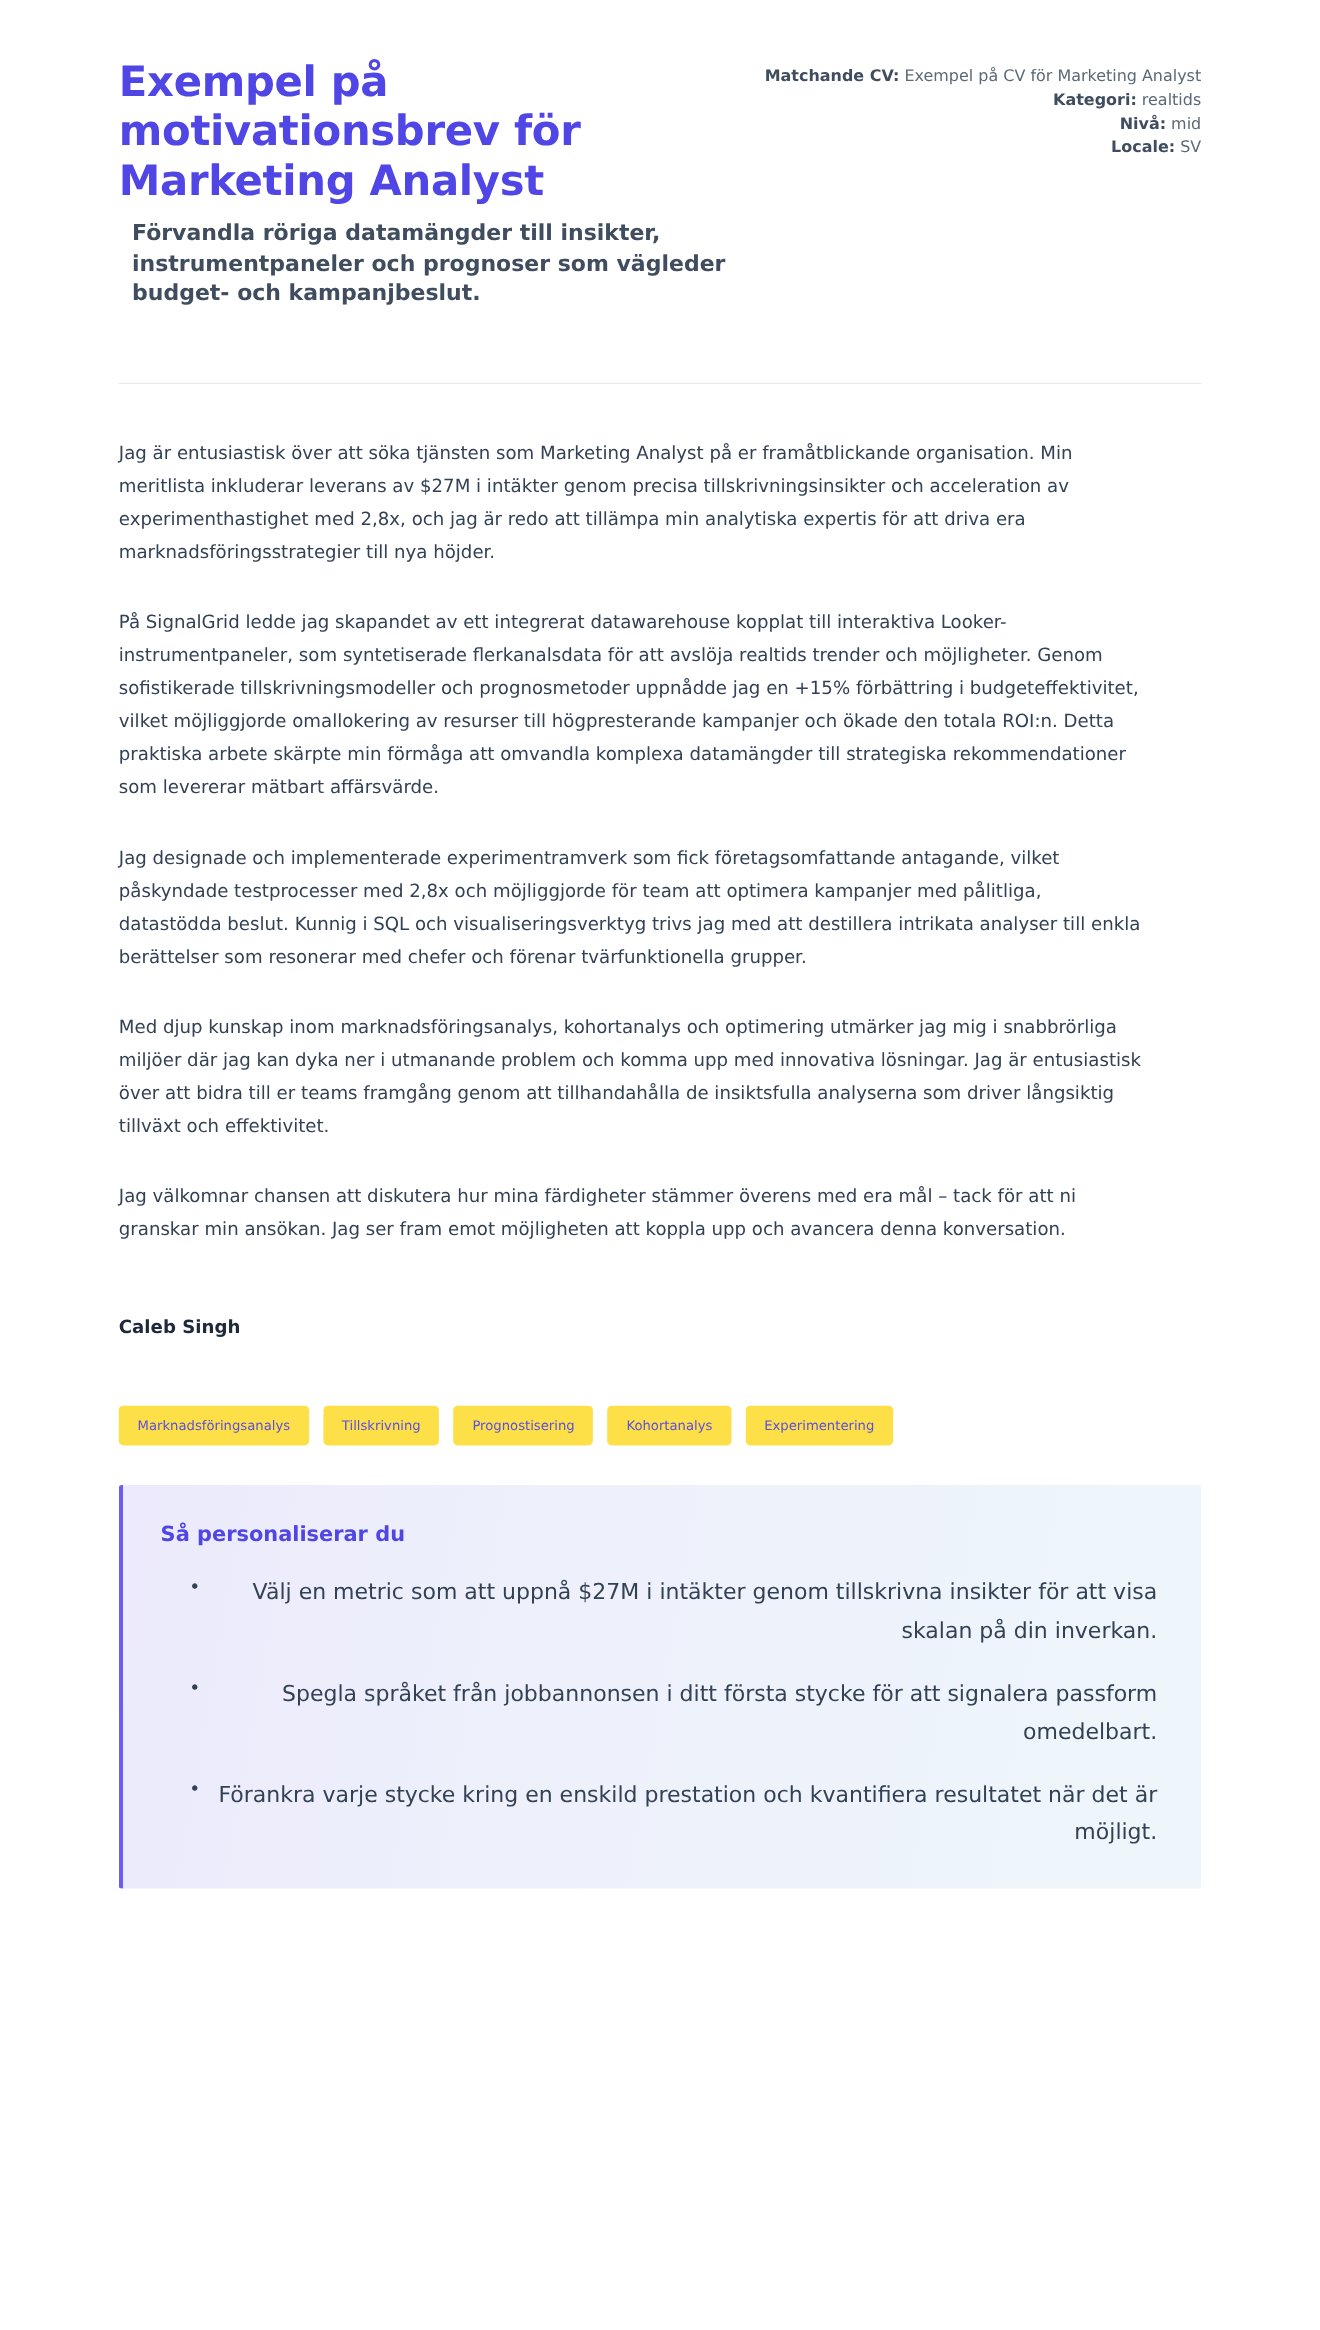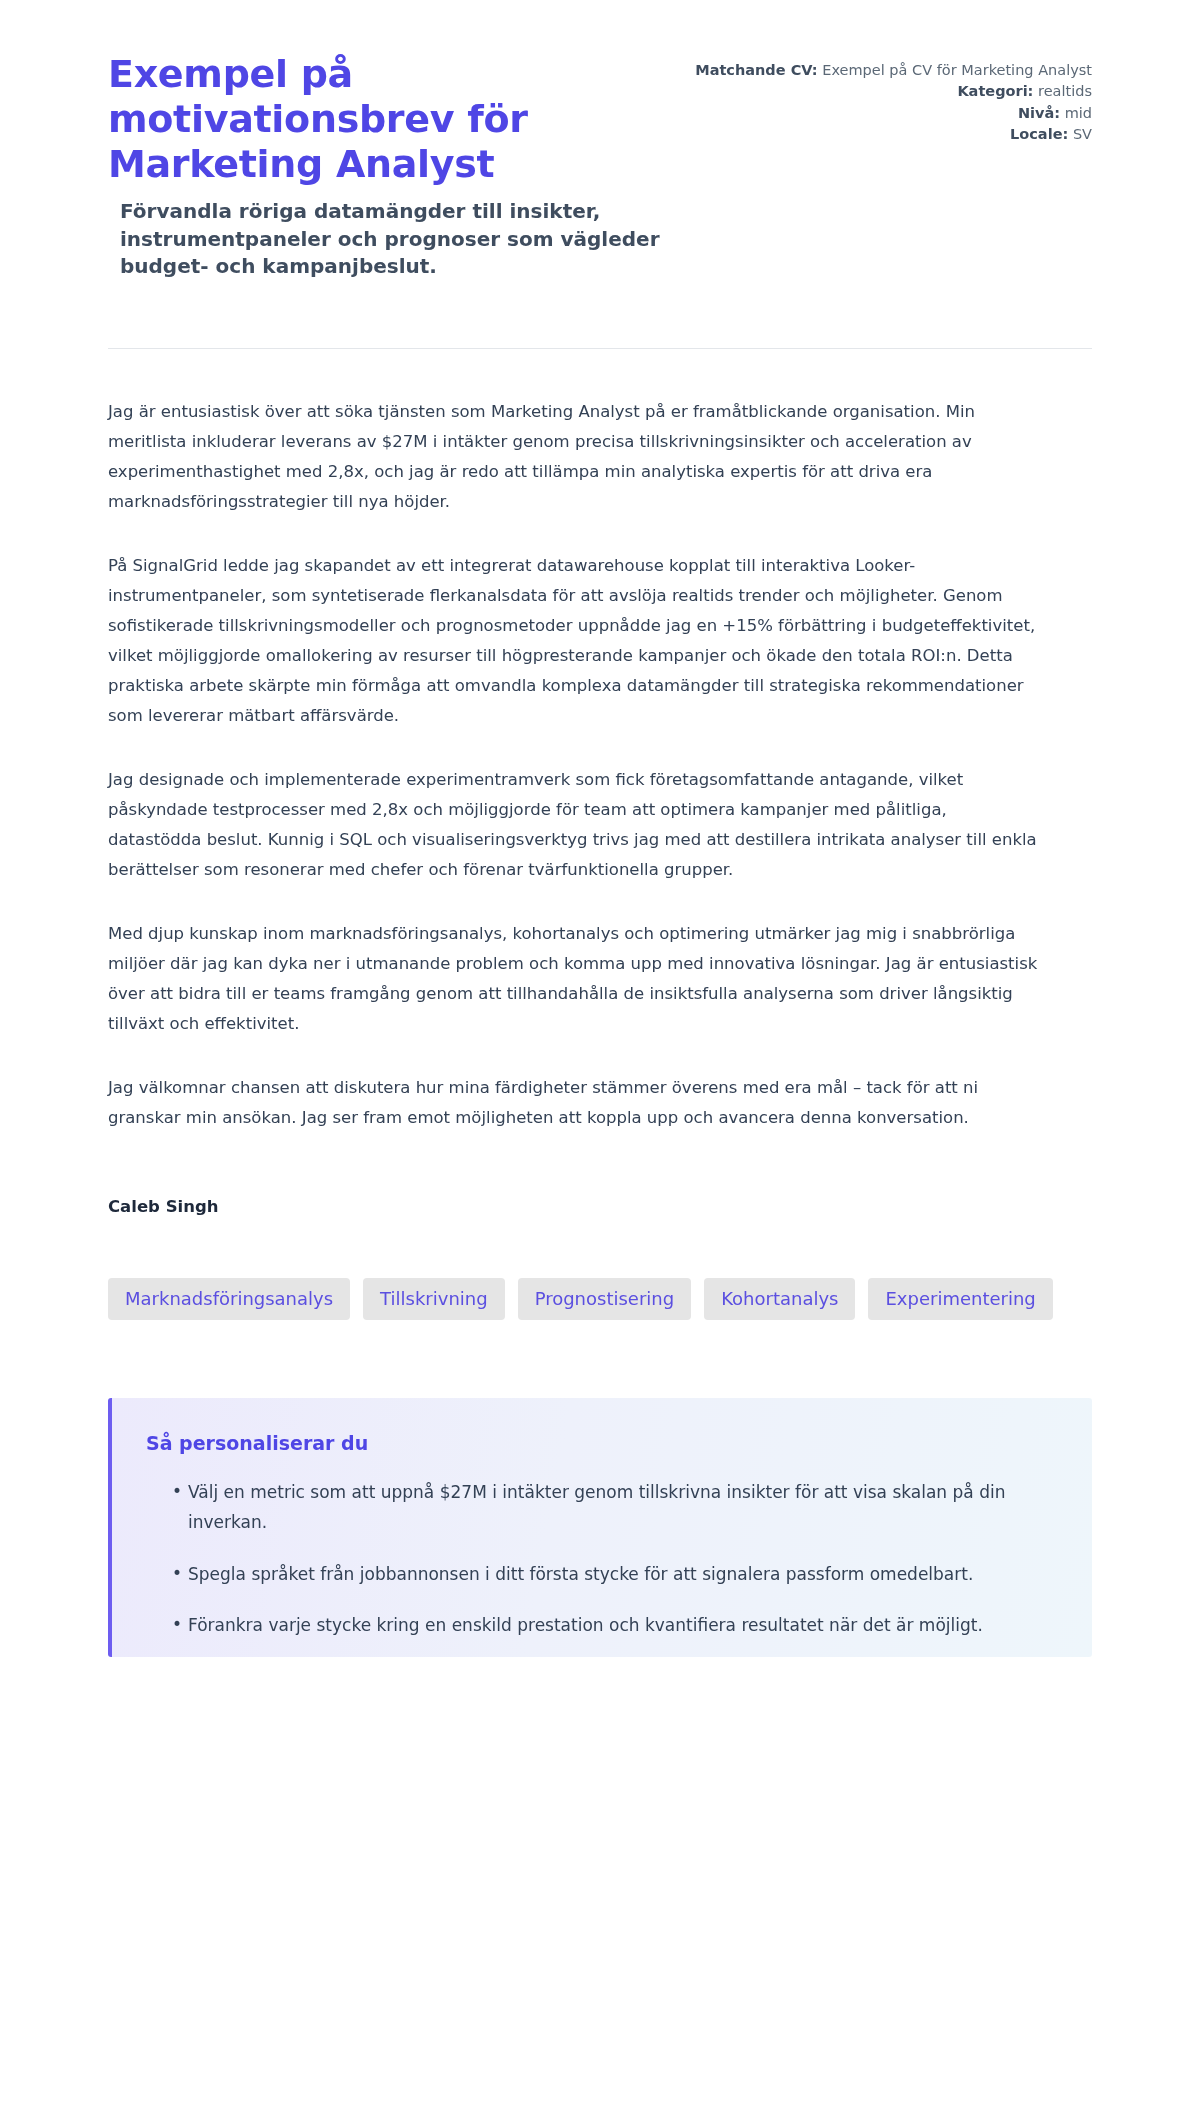--- a/index.html
+++ b/index.html
@@ -98,55 +98,56 @@
   }
 
   
   .tags {
     display: flex;
     flex-wrap: wrap;
     gap: 13px;
     margin-top: 62px;
   }
   .tag {
-    background: #e5e5e5;
+    background: #fde047;
     color: #5b4fe0;
-    font-size: 18px;
+    font-size: 12px;
     line-height: 1;
     padding: 12px 17px;
     border-radius: 4px;
     white-space: nowrap;
   }
 
   
   .callout {
-    margin-top: 78px;
+    margin-top: 36px;
     background: linear-gradient(100deg, #eceafc 0%, #eef1fb 45%, #eef6fb 100%);
     border-left: 4px solid #6d5df0;
     border-radius: 3px;
-    padding: 34px 40px 16px 34px;
+    padding: 34px 40px 34px 34px;
   }
   .callout-title {
     font-size: 19px;
     font-weight: 700;
     color: #4f46e5;
     margin: 0 0 24px 0;
   }
   .callout-list {
     margin: 0;
     padding: 0 0 0 26px;
     list-style: none;
   }
   .callout-list li {
     position: relative;
-    font-size: 17px;
+    font-size: 20px;
     line-height: 1.74;
     color: #334155;
     margin-bottom: 22px;
     padding-left: 16px;
+    text-align: right;
   }
   .callout-list li:last-child { margin-bottom: 0; }
   .callout-list li::before {
     content: "•";
     position: absolute;
     left: 0;
     top: -1px;
     color: #334155;
     font-size: 17px;
   }

